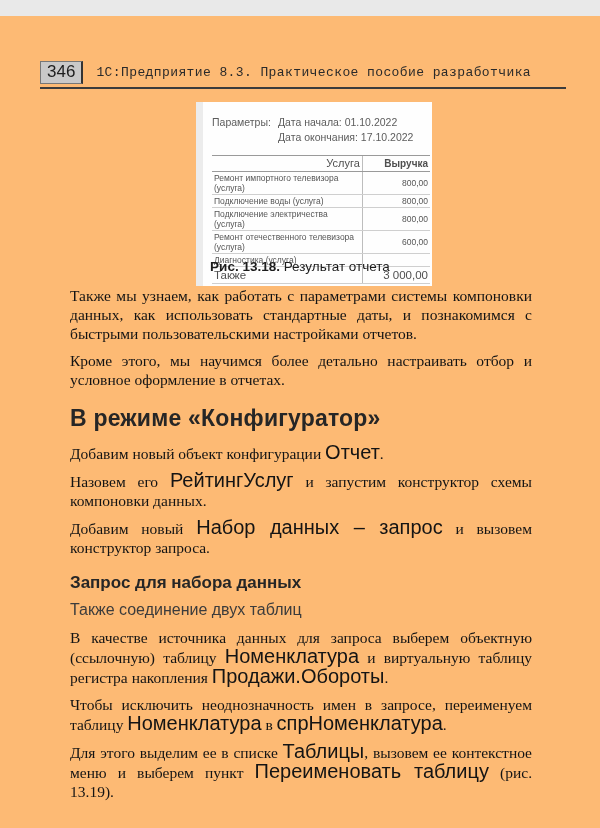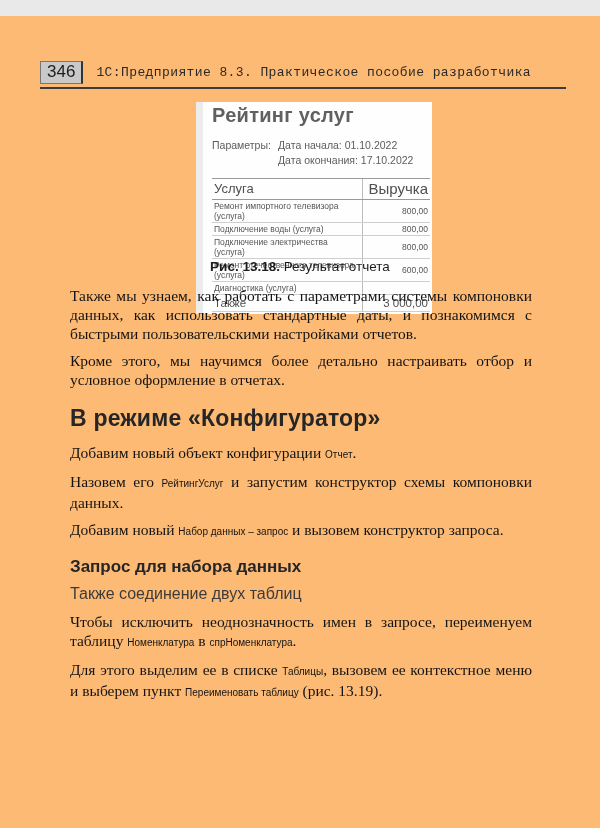--- a/index.html
+++ b/index.html
@@ -29,44 +29,44 @@
   .report {
     border-left:7px solid #ececec; background:#fefefe; padding:2px 2px 2px 9px;
     font-family:"Liberation Sans", sans-serif; color:#5a5a5a;
   }
   .report-title { font-size:20px; font-weight:bold; color:#606060; letter-spacing:0.3px; }
   .params { display:flex; margin-top:12px; font-size:10.5px; color:#5c5c5c; }
   .params-label { width:66px; flex:none; }
   .param-line { margin-bottom:3px; }
   .rtable { width:100%; border-collapse:collapse; margin-top:9px; }
   .rtable th {
-    font-weight:normal; font-size:13px; color:#4f4f4f;
+    font-weight:normal; font-size:11px; color:#4f4f4f;
     border-top:1px solid #9a9a9a; border-bottom:1px solid #9a9a9a;
-    padding:1px 2px 2px 2px; text-align:left;
+    padding:1px 2px 2px 2px; text-align:right;
   }
   .rtable td {
     font-size:8.5px; color:#555; border-bottom:1px solid #cfcfcf;
     padding:1px 2px; height:11px;
   }
   .rtable .num { text-align:right; border-left:1px solid #bdbdbd; width:31%; }
-  .rtable th.num { font-size:15px; }
+  .rtable th.num { font-size:10px;font-weight:bold; }
   .rtable tr.total td { font-size:11.5px; color:#4f4f4f; padding:2px; border-bottom:1px solid #cfcfcf; }
   
   .caption {
     position:absolute; top:243px; left:0; width:100%; text-align:center;
     font-family:"Liberation Sans", sans-serif; font-size:13.5px; color:#1c1c1c;
   }
   .caption b { font-weight:bold; }
   
   .body-col { position:absolute; top:270px; left:70px; width:462px; }
   .body-col p {
     font-size:15.5px; line-height:19px; text-align:justify; margin-bottom:8px;
     color:#141414;
   }
-  .term { font-family:"Liberation Sans", sans-serif; font-size:10px; }
+  .term { font-family:"Liberation Sans", sans-serif; font-size:20px; }
   h1.section {
     font-family:"Liberation Sans", sans-serif; font-weight:bold; font-size:23px;
     color:#262626; margin:16px 0 11px 0; letter-spacing:0.2px;
   }
   h2.section {
     font-family:"Liberation Sans", sans-serif; font-weight:bold; font-size:17px;
     color:#262626; margin:16px 0 8px 0;
   }
   h3.subsection {
     font-family:"Liberation Sans", sans-serif; font-weight:normal; font-size:16px;
@@ -78,21 +78,20 @@
 
 <div class="page">
 
   <div class="header">
     <span class="page-num">346</span>
     <span class="book-title">1С:Предприятие 8.3. Практическое пособие разработчика</span>
   </div>
 
   <div class="figure">
     <div class="report">
-      <div class="report-title">Рейтинг услуг</div>
       <div class="params">
         <div class="params-label">Параметры:</div>
         <div>
           <div class="param-line">Дата начала: 01.10.2022</div>
           <div class="param-line">Дата окончания: 17.10.2022</div>
         </div>
       </div>
       <table class="rtable">
         <thead>
           <tr>
@@ -138,17 +137,18 @@
 
     <h1 class="section">В режиме «Конфигуратор»</h1>
 
     <p><span>Добавим новый объект конфигурации </span><span class="term">Отчет</span><span>.</span></p>
     <p><span>Назовем его </span><span class="term">РейтингУслуг</span><span> и запустим конструктор схемы компоновки данных.</span></p>
     <p><span>Добавим новый </span><span class="term">Набор данных – запрос</span><span> и вызовем конструктор запроса.</span></p>
 
     <h2 class="section">Запрос для набора данных</h2>
     <h3 class="subsection">Также соединение двух таблиц</h3>
 
+    <p><span>В качестве источника данных для запроса выберем объектную (ссылочную) таблицу </span><span class="term">Номенклатура</span><span> и виртуальную таблицу регистра накопления </span><span class="term">Продажи.Обороты</span><span>.</span></p>
     <p><span>Чтобы исключить неоднозначность имен в запросе, переименуем таблицу </span><span class="term">Номенклатура</span><span> в </span><span class="term">спрНоменклатура</span><span>.</span></p>
     <p><span>Для этого выделим ее в списке </span><span class="term">Таблицы</span><span>, вызовем ее контекстное меню и выберем пункт </span><span class="term">Переименовать таблицу</span><span> (рис. 13.19).</span></p>
   </div>
 
 </div>
 
 </body></html>

